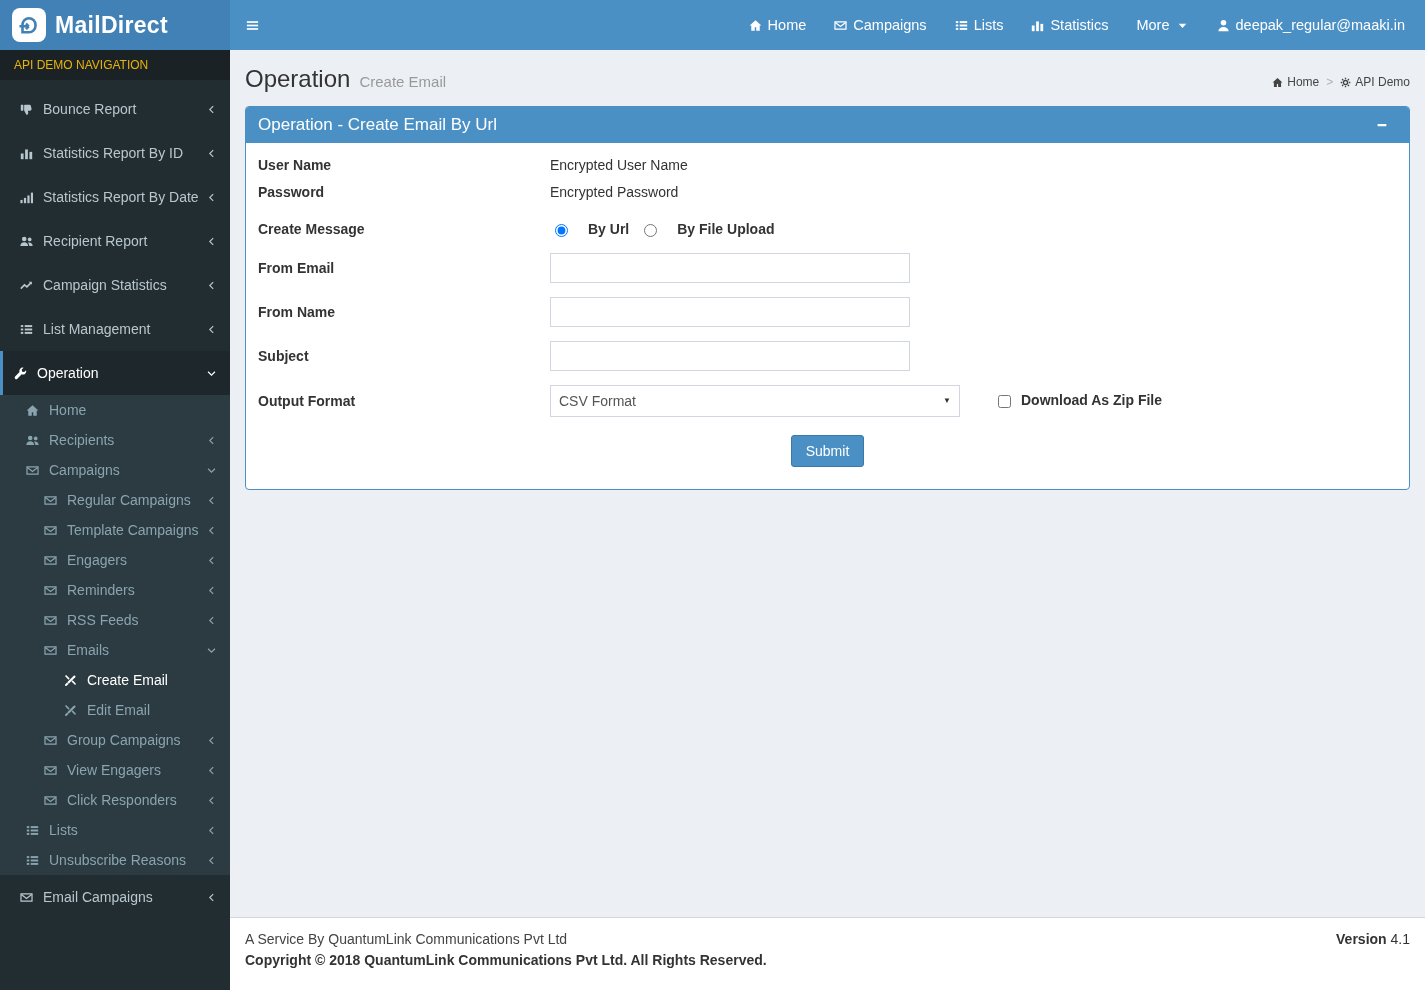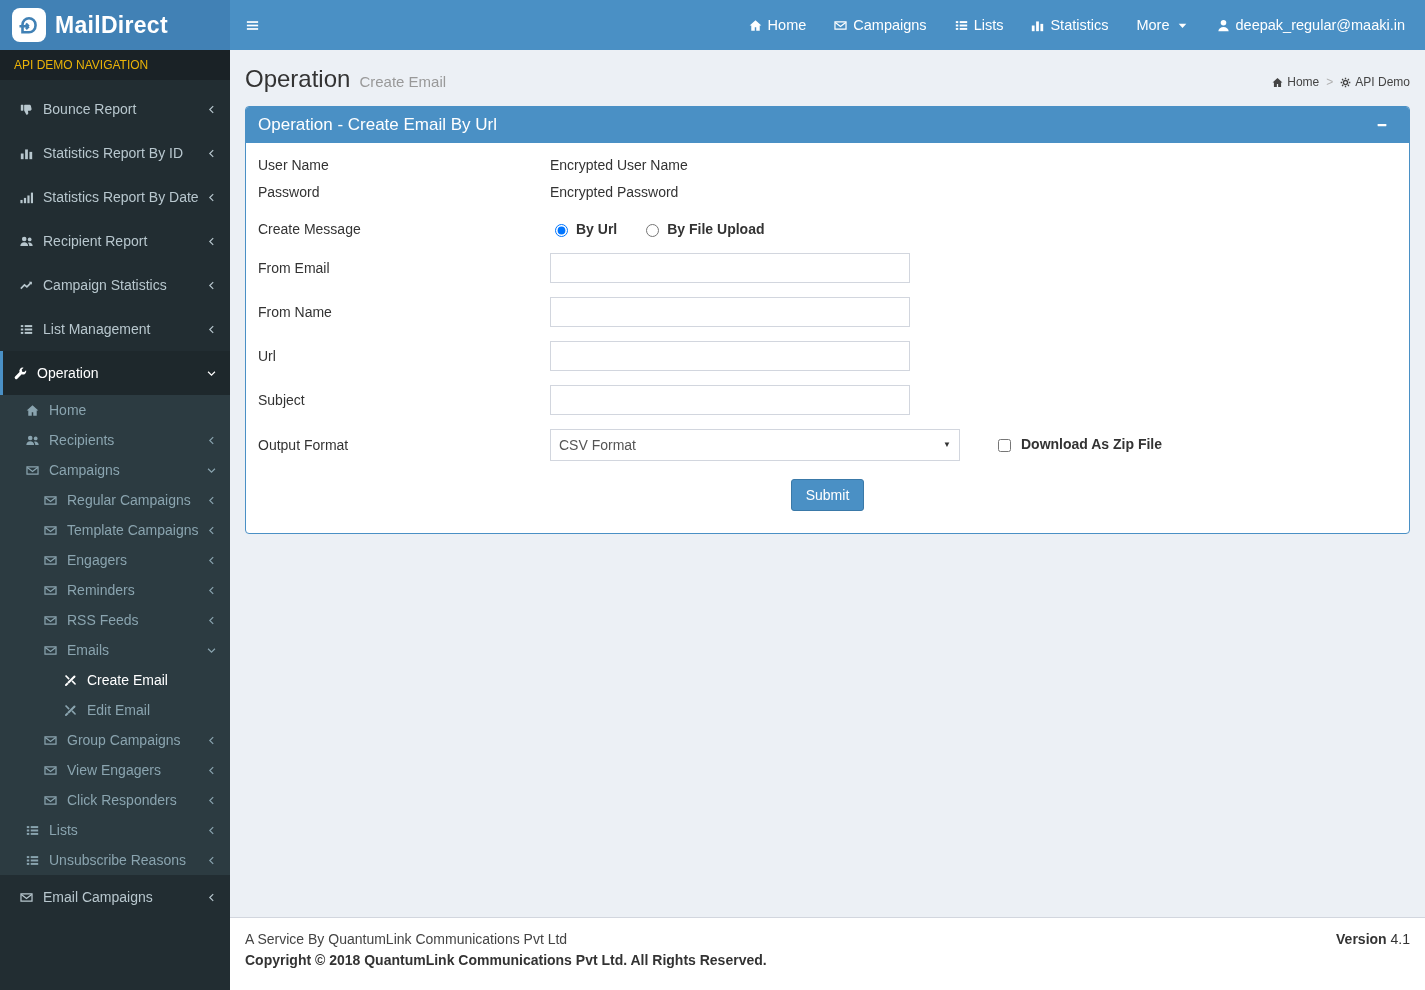--- a/index.html
+++ b/index.html
@@ -58,24 +58,24 @@
   .content{flex:1;padding:13px 15px;}
   
   .panel{background:#fff;border:1px solid var(--accent);border-radius:4px;}
   .panel-header{background:var(--accent);color:#fff;padding:8px 12px;font-size:17px;border-radius:3px 3px 0 0;display:flex;align-items:center;}
   .panel-tools{margin-left:auto;cursor:pointer;display:flex;padding:2px 8px;}
   .panel-tools svg{width:14px;height:14px;}
   .panel-body{padding:14px 12px 12px;}
   .frow{display:flex;align-items:center;margin-bottom:14px;}
   .frow.static{margin-bottom:11px;}
   .frow.radio-row{margin:21px 0 16px;}
-  .flabel{width:292px;font-weight:normal;flex-shrink:0;color:#333;}
+  .flabel{width:292px;font-weight:bold;flex-shrink:0;color:#333;}
   .fvalue{color:#333;}
   .radio-group{display:flex;align-items:center;}
-  .radio-opt{display:inline-flex;align-items:center;gap:5px;font-weight:bold;margin-right:24px;cursor:pointer;}
+  .radio-opt{display:inline-flex;align-items:center;gap:17px;font-weight:bold;margin-right:10px;cursor:pointer;}
   .tinput{width:360px;height:30px;border:1px solid #d2d6de;padding:4px 8px;font-size:14px;font-family:inherit;color:#333;border-radius:0;}
   .select-wrap{position:relative;width:410px;}
   .select-wrap::after{content:"\25BC";position:absolute;right:9px;top:11px;font-size:8px;color:#333;pointer-events:none;}
   .oselect{width:100%;height:32px;border:1px solid #d2d6de;background:#fff;color:#555;font-size:14px;padding:4px 8px;appearance:none;-webkit-appearance:none;border-radius:0;font-family:inherit;}
   .zip-wrap{display:flex;align-items:flex-start;gap:7px;margin-left:34px;font-weight:bold;cursor:pointer;}
   .submit-row{text-align:center;margin:18px 0 10px;}
   .btn-submit{background:var(--accent);border:1px solid #3a79a8;color:#fff;font-size:14px;padding:7px 14px;border-radius:3px;cursor:pointer;font-family:inherit;}
   
   .main-footer{background:#fff;border-top:1px solid #d2d6de;padding:13px 15px 22px;display:flex;align-items:flex-start;}
   .footer-line1{color:#444;margin-bottom:5px;}
@@ -587,24 +587,20 @@
           <div class="frow">
             <div class="flabel">From Email</div>
             <input type="text" class="tinput" value="" style="">
           </div>
 
           <div class="frow">
             <div class="flabel">From Name</div>
             <input type="text" class="tinput" value="" style="">
           </div>
 
-          <div class="frow">
-            <div class="flabel">Url</div>
-            <input type="text" class="tinput" value="" style="">
-          </div>
 
           <div class="frow">
             <div class="flabel">Subject</div>
             <input type="text" class="tinput" value="" style="">
           </div>
 
           <div class="frow">
             <div class="flabel">Output Format</div>
             <span class="select-wrap">
               <select class="oselect">

